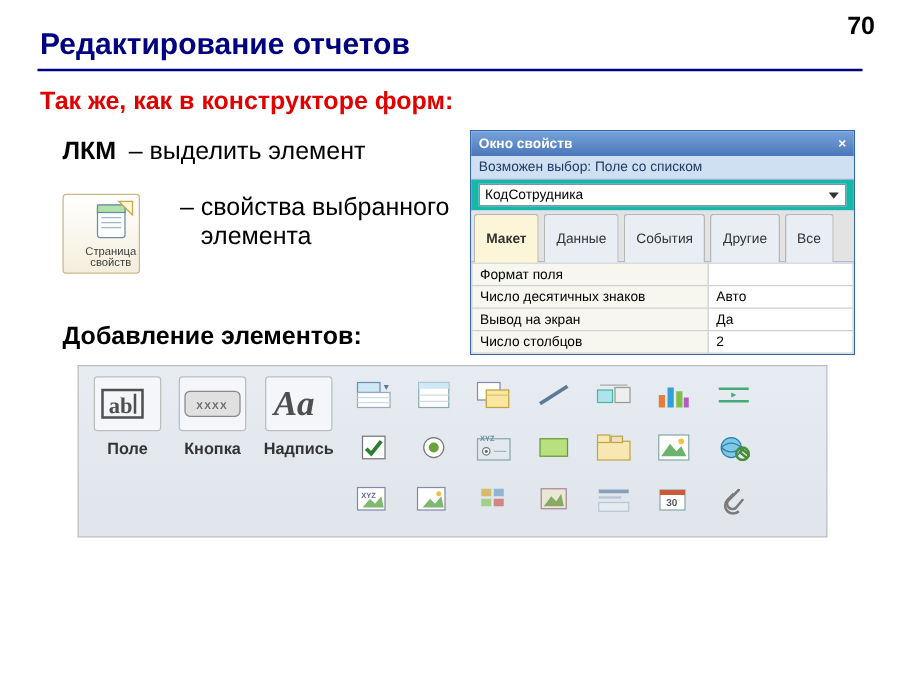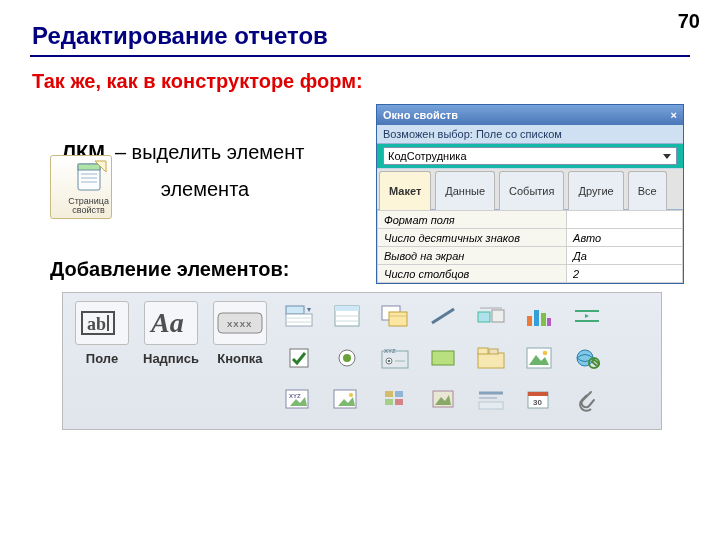--- a/index.html
+++ b/index.html
@@ -10,21 +10,21 @@
     color: #000;
     width: 720px;
     height: 540px;
     position: relative;
     overflow: hidden;
   }
   .page-num { position:absolute; top:10px; right:20px; font-size:20px; font-weight:bold; color:#000; }
   .title { position:absolute; top:22px; left:32px; font-size:24px; font-weight:bold; color:#000080; }
   .hr { position:absolute; top:55px; left:30px; right:30px; height:2px; background:#000080; }
   .subtitle { position:absolute; top:70px; left:32px; font-size:20px; font-weight:bold; color:#E00000; }
-  .body-block { position:absolute; left:62px;margin-top:31px; }
+  .body-block { position:absolute; left:50px; }
   .row1 { top:110px; display:flex; align-items:center; }
   .lkm { font-weight:bold; font-size:20px; margin-right:10px; }
   .dash-text { font-size:20px; }
   .row2 { position:absolute; top:155px; left:50px; display:flex; align-items:flex-start; }
   .btn-wrap { width:62px; display:flex; flex-direction:column; align-items:flex-end; margin-right:4px; border:1px solid #c8b882; border-radius:3px; background:linear-gradient(#fff,#f4eedb); padding:4px 2px 2px; }
   .btn-icon { width:34px; height:34px; display:flex; align-items:center; justify-content:center; }
   .btn-caption { font-size:9px; text-align:center; color:#3b3b3b; line-height:1.05; margin-top:3px; }
   .row2-text { font-size:20px; padding-left:28px; }
   .row2-text .l1::before{content:"– ";}
   .add-heading { position:absolute; top:258px; left:50px; font-size:20px; font-weight:bold; }
@@ -33,21 +33,21 @@
   .propwin .titlebar { background:linear-gradient(#77a3db,#4b76b8); color:#fff; height:20px; display:flex; align-items:center; padding:0 6px; font-weight:bold; }
   .propwin .titlebar .closex { margin-left:auto; color:#fff; font-weight:bold; cursor:default; }
   .propwin .subhdr { background:#cfe0f2; color:#203a62; padding:3px 6px; border-bottom:1px solid #9ab2d4; }
   .propwin .combo { display:flex; padding:3px 6px; background:#14b8a6; border-bottom:1px solid #c7d5e8; }
   .propwin .combo-box { flex:1; background:#fff; border:1px solid #7a93b5; height:18px; padding:0 4px; display:flex; align-items:center; justify-content:space-between; }
   .combo-arrow{ width:10px;height:10px; display:inline-block; }
   .propwin .tabs { display:flex; background:#e3e3e3; border-bottom:1px solid #9ab2d4; font-size:11px; }
   .propwin .tab { padding:13px 9px; border:1px solid #b7b7b7; border-bottom:none; border-radius:3px 3px 0 0; margin:2px 2px -1px 2px; background:#e9eef5; color:#333; }
   .propwin .tab.active { background:#fcf5d8; font-weight:bold; }
   .propwin .grid { width:100%; border-collapse:collapse; background:#fff; }
-  .propwin .grid td { border:1px solid #d0d0d0; padding:2px 6px; height:18px; font-size:11px;font-style:italic; }
+  .propwin .grid td { border:1px solid #d0d0d0; padding:2px 6px; height:18px; font-size:11px; }
   .propwin .grid td:first-child { width:62%; background:#f7f7f0; }
   
   .toolbox { position:absolute; top:292px; left:62px; width:600px; border:1px solid #bbb; background:linear-gradient(#e6ecf2,#dfe5eb); padding:8px 12px 8px 12px;font-weight:bold; }
   .tool-row { display:flex; align-items:flex-start; }
   .icon-grid-col { display:grid; grid-template-columns:repeat(7,42px); grid-auto-rows:36px; gap:6px 6px; }
   .tool-item { display:flex; flex-direction:column; align-items:center; margin-right:14px; }
   .tool-item .ticon { width:54px; height:44px; display:flex; align-items:center; justify-content:center; border:1px solid #bdbdbd; background:#f4f6f9; border-radius:3px; }
   .tool-item .tlabel { font-size:13px; text-align:center; margin-top:6px; color:#333; }
   .smicon { width:36px; height:30px; display:flex; align-items:center; justify-content:center; border:1px solid transparent; border-radius:3px; }
 </style>
@@ -74,21 +74,21 @@
         <line x1="6" y1="18" x2="22" y2="18" stroke="#a0b8c9"></line>
         <line x1="6" y1="22" x2="22" y2="22" stroke="#a0b8c9"></line>
         <polygon points="20,1 31,1 31,12" fill="#fff6d8" stroke="#c7a94a"></polygon>
       </svg>
     </div>
     <div class="btn-caption">
       <span>Страница</span><br><span>свойств</span>
     </div>
   </div>
   <div class="row2-text">
-    <br>
+    <span class="l1">свойства выбранного</span><br>
     &nbsp;&nbsp;&nbsp;<span>элемента</span>
   </div>
 </div>
 
 <div class="propwin">
   <div class="titlebar">
     <span>Окно свойств</span>
     <span class="closex">×</span>
   </div>
   <div class="subhdr">Возможен выбор:  Поле со списком</div>
@@ -140,35 +140,35 @@
         <svg width="48" height="34" viewBox="0 0 48 34">
           <rect x="4" y="6" width="32" height="22" fill="none" stroke="#4f4f4f" stroke-width="2"></rect>
           <text x="9" y="24" font-family="Times New Roman" font-size="18" fill="#4f4f4f">ab</text>
           <line x1="30" y1="9" x2="30" y2="25" stroke="#4f4f4f" stroke-width="2"></line>
         </svg>
       </div>
       <div class="tlabel">Поле</div>
     </div>
     <div class="tool-item">
       <div class="ticon">
-        <svg width="48" height="38" viewBox="0 0 48 38">
-          <text x="4" y="28" font-family="'Times New Roman',serif" font-style="italic" font-size="28" fill="#4f4f4f">Aa</text>
-        </svg>
-      </div>
-      <div class="tlabel">Надпись</div>
-    </div>
-    <div class="tool-item">
-      <div class="ticon">
         <svg width="52" height="30" viewBox="0 0 52 30">
           <rect x="4" y="5" width="44" height="20" rx="4" fill="#e0e0e0" stroke="#888"></rect>
           <text x="13" y="19" font-size="8" fill="#6b6b6b" letter-spacing="1">XXXX</text>
         </svg>
       </div>
       <div class="tlabel">Кнопка</div>
     </div>
+    <div class="tool-item">
+      <div class="ticon">
+        <svg width="48" height="38" viewBox="0 0 48 38">
+          <text x="4" y="28" font-family="'Times New Roman',serif" font-style="italic" font-size="28" fill="#4f4f4f">Aa</text>
+        </svg>
+      </div>
+      <div class="tlabel">Надпись</div>
+    </div>
 
     <div class="icon-grid-col">
       <div class="smicon">
           <svg width="28" height="22" viewBox="0 0 28 22">
             <rect x="1" y="1" width="18" height="8" fill="#cfe8f7" stroke="#6d8da9"></rect>
             <rect x="1" y="9" width="26" height="12" fill="#fff" stroke="#9ab"></rect>
             <line x1="1" y1="13" x2="27" y2="13" stroke="#cdd"></line>
             <line x1="1" y1="17" x2="27" y2="17" stroke="#cdd"></line>
             <polygon points="22,3 26,3 24,7" fill="#5a7a96"></polygon>
           </svg>

